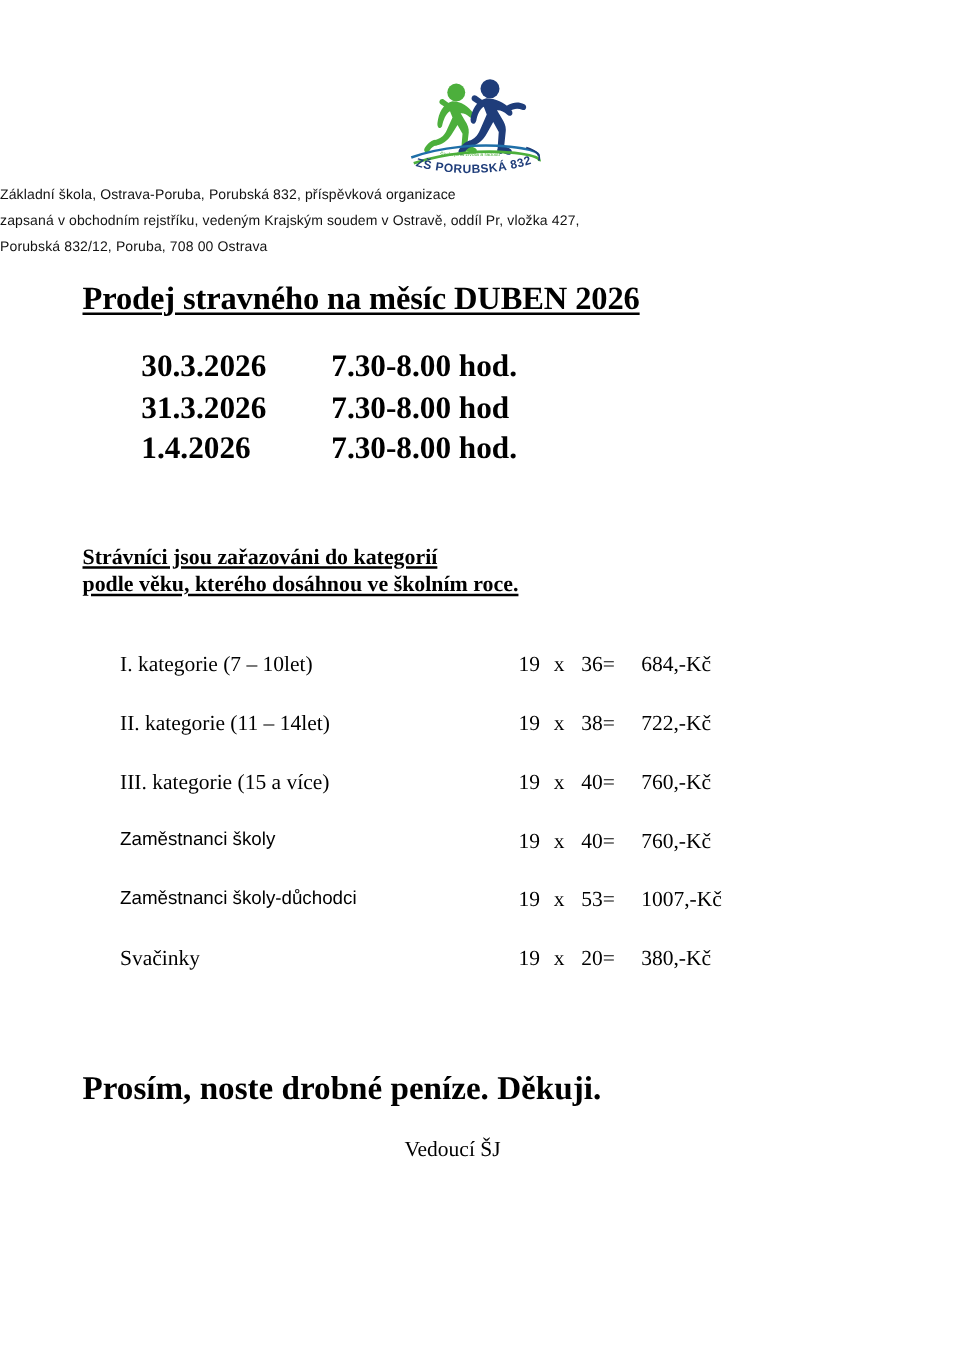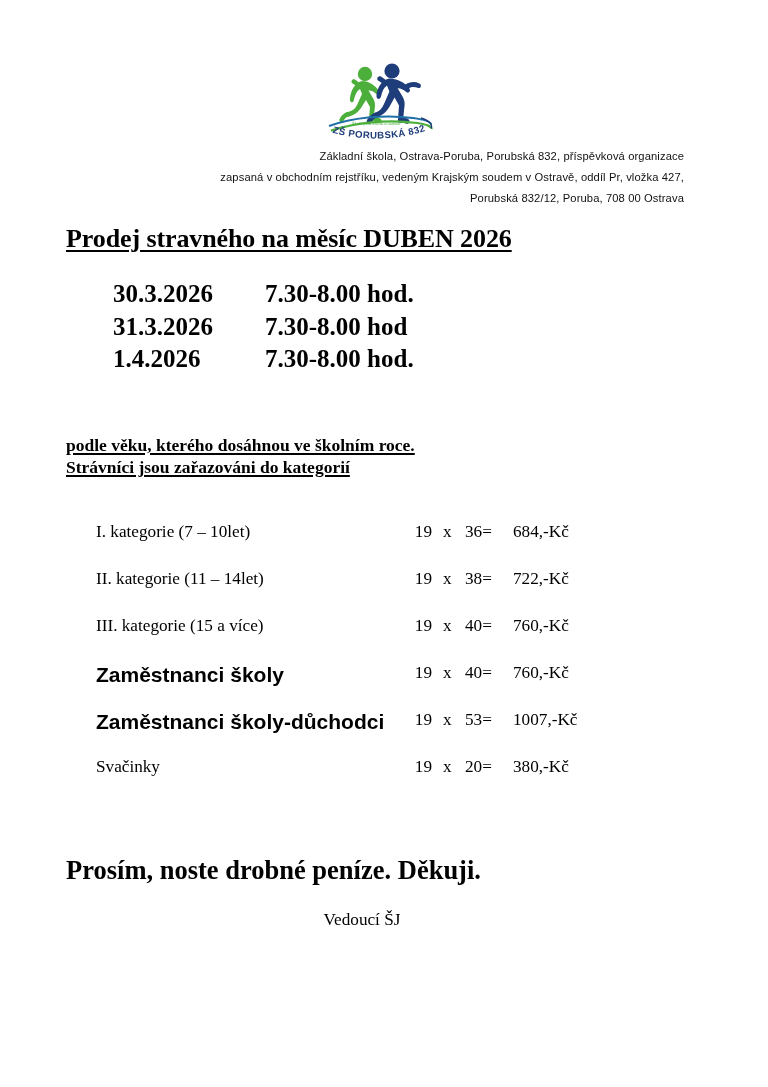--- a/index.html
+++ b/index.html
@@ -32,21 +32,21 @@
     justify-content: center;
   }
   .logo-svg { display: block; }
 
   
   .header-block {
     position: absolute;
     top: 146px;
     left: 0;
     width: 684px;
-    text-align: right;
+    text-align: left;
     font-family: "Liberation Sans", "DejaVu Sans", sans-serif;
     font-size: 11.2px;
     line-height: 21px;
     color: #111111;
     letter-spacing: 0.01em;
   }
   .header-line { white-space: nowrap; }
 
   
   .main-title {
@@ -107,22 +107,21 @@
     white-space: nowrap;
   }
   .pr-label {
     position: absolute;
     left: 0;
     top: 0;
     margin-left: 30px;
   }
   .pr-label.sans {
     font-family: "Liberation Sans", "DejaVu Sans", sans-serif;
-    font-size: 21px;
-    font-weight: bold;
+    font-size: 15px;
   }
   .pr-qty {
     position: absolute;
     left: 342px;
     top: 0;
     width: 24px;
     text-align: right;
   }
   .pr-x {
     position: absolute;
@@ -225,22 +224,22 @@
       <span class="date-day">31.3.2026</span>
       <span class="date-time">7.30-8.00 hod</span>
     </div>
     <div class="date-row">
       <span class="date-day">1.4.2026</span>
       <span class="date-time">7.30-8.00 hod.</span>
     </div>
   </div>
 
   <div class="note">
+    <div class="note-line">Strávníci jsou zařazováni do kategorií</div>
     <div class="note-line">podle věku, kterého dosáhnou ve školním roce.</div>
-    <div class="note-line">Strávníci jsou zařazováni do kategorií</div>
   </div>
 
   <div class="price-table">
 
     <div class="price-row">
       <span class="pr-label">I. kategorie   (7 – 10let)</span>
       <span class="pr-qty">19</span>
       <span class="pr-x">x</span>
       <span class="pr-rate">36=</span>
       <span class="pr-total">684,-Kč</span>

